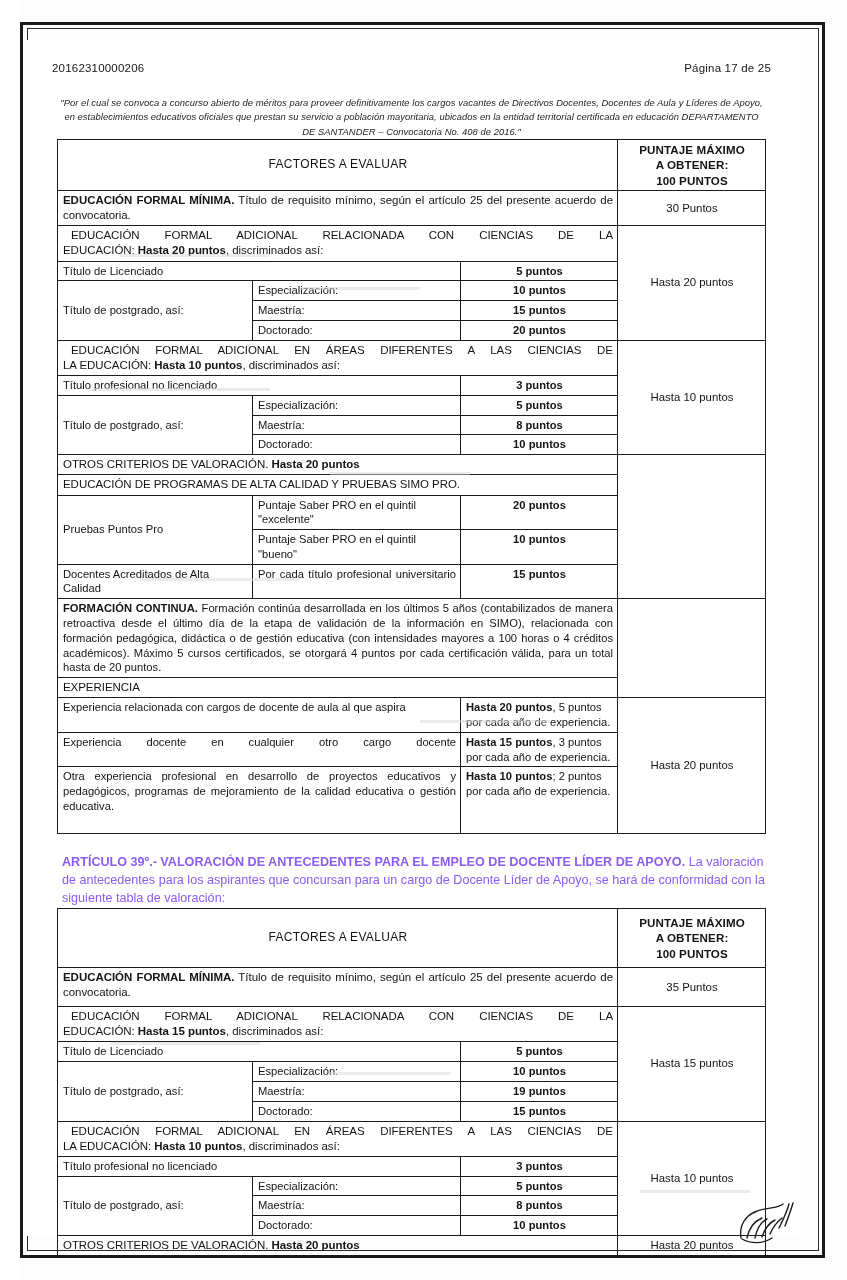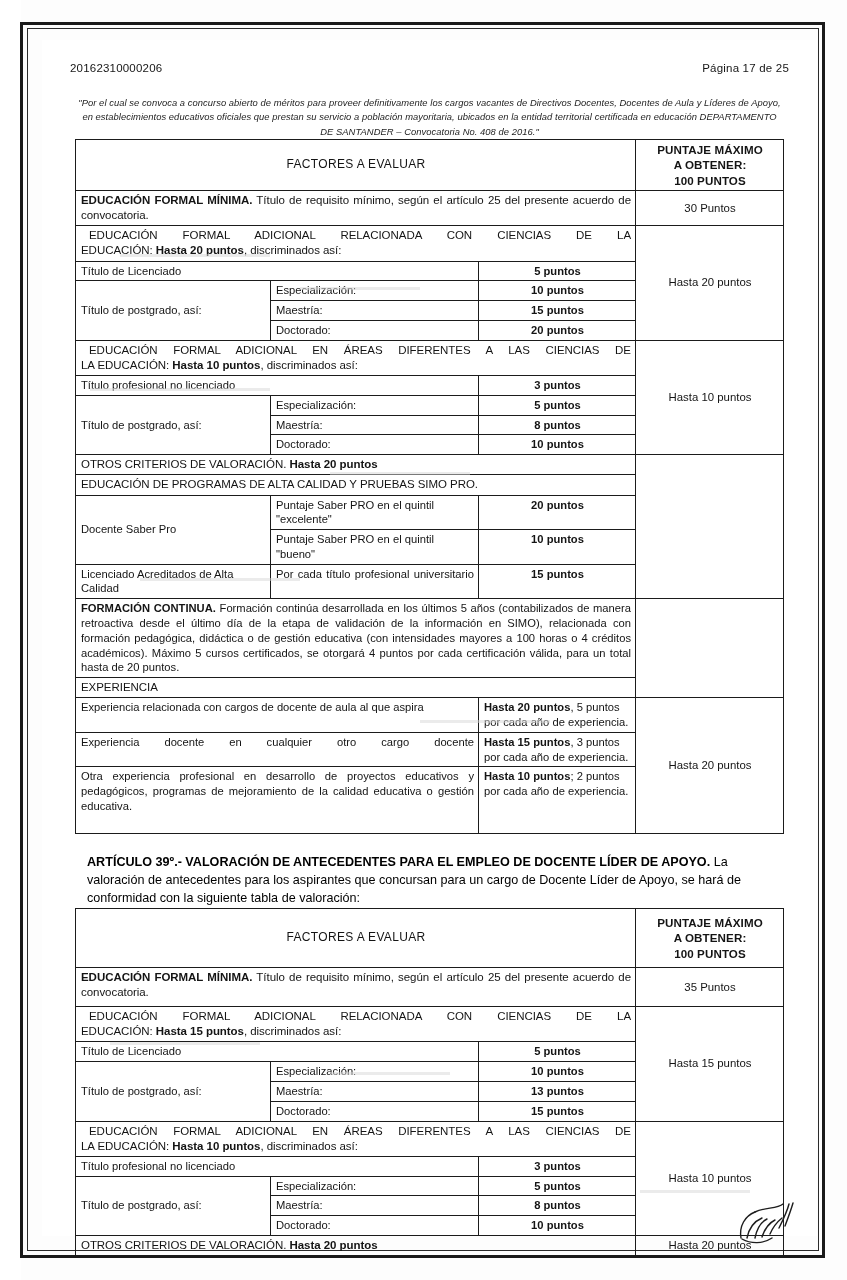--- a/index.html
+++ b/index.html
@@ -38,21 +38,21 @@
   .scan-gutter-left {
     position: absolute;
     left: 0; top: 0; width: 21px; height: 1280px;
     background: #ffffff;
     pointer-events: none;
   }
 
   
   #sheet {
     position: absolute;
-    left: 42px;
+    left: 24px;
     top: 40px;
     width: 775px;
     height: 1196px;
     background: #ffffff;
     box-sizing: border-box;
     padding: 18px 26px 0 26px;
   }
 
   
   .doc-head {
@@ -117,25 +117,25 @@
   b.hl { font-weight: bold; margin-top: 25px; }
   .sect-title { font-size: 11.5px; letter-spacing: -.05px; }
   .justify-spread {
     text-align: justify;
     text-align-last: justify;
     margin-left: 8px;
   }
 
   
   .article {
-    margin: 20px 4px 0 19px;
+    margin: 20px 4px 0 12px;
     font-size: 12.6px;
     line-height: 1.42;
     text-align: left;
-    color: #000000;
+    color: #8b5cf6;
   }
   .article .art-strong { font-weight: bold; }
 
   
   .stamp {
     position: absolute;
     right: 44px;
     bottom: 28px;
     width: 72px;
     height: 58px;
@@ -244,30 +244,30 @@
 
         <tr>
           <td class="sect-title" colspan="3"><span>OTROS CRITERIOS DE VALORACIÓN. </span><b class="hl">Hasta 20 puntos</b></td>
           <td rowspan="5"></td>
         </tr>
 
         <tr>
           <td class="sect-title" colspan="3">EDUCACIÓN DE PROGRAMAS DE ALTA CALIDAD Y PRUEBAS SIMO PRO.</td>
         </tr>
         <tr>
-          <td class="cell-mid" rowspan="2">Docente Saber Pro</td>
+          <td class="cell-mid" rowspan="2">Pruebas Puntos Pro</td>
           <td>Puntaje Saber PRO en el quintil "excelente"</td>
           <td class="pts">20 puntos</td>
         </tr>
         <tr>
           <td>Puntaje Saber PRO en el quintil "bueno"</td>
           <td class="pts">10 puntos</td>
         </tr>
         <tr>
-          <td>Licenciado Acreditados de Alta Calidad</td>
+          <td>Docentes Acreditados de Alta Calidad</td>
           <td class="justify-spread">Por cada título profesional universitario</td>
           <td class="pts">15 puntos</td>
         </tr>
 
         <tr>
           <td class="cell-just" colspan="3"><b class="hl">FORMACIÓN CONTINUA.</b><span> Formación continúa desarrollada en los últimos 5 años (contabilizados de manera retroactiva desde el último día de la etapa de validación de la información en SIMO), relacionada con formación pedagógica, didáctica o de gestión educativa (con intensidades mayores a 100 horas o 4 créditos académicos). Máximo 5 cursos certificados, se otorgará 4 puntos por cada certificación válida, para un total hasta de 20 puntos.</span></td>
           <td rowspan="2"></td>
         </tr>
 
         <tr>
@@ -326,21 +326,21 @@
           <td colspan="2">Título de Licenciado</td>
           <td class="pts">5 puntos</td>
         </tr>
         <tr>
           <td class="cell-mid" rowspan="3">Título de postgrado, así:</td>
           <td>Especialización:</td>
           <td class="pts">10 puntos</td>
         </tr>
         <tr>
           <td>Maestría:</td>
-          <td class="pts">13 puntos</td>
+          <td class="pts">19 puntos</td>
         </tr>
         <tr>
           <td>Doctorado:</td>
           <td class="pts">15 puntos</td>
         </tr>
 
         <tr>
           <td class="sect-title" colspan="3">
             <div class="justify-spread">EDUCACIÓN FORMAL ADICIONAL EN ÁREAS DIFERENTES A LAS CIENCIAS DE</div>
             <div><span>LA EDUCACIÓN: </span><b class="hl">Hasta 10 puntos</b><span>, discriminados así:</span></div>

